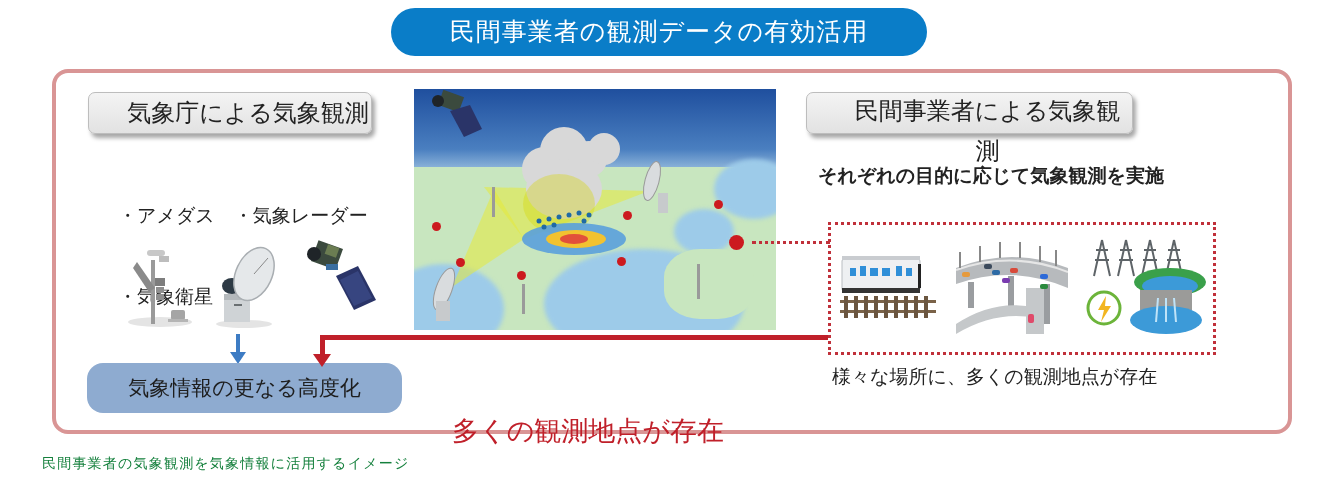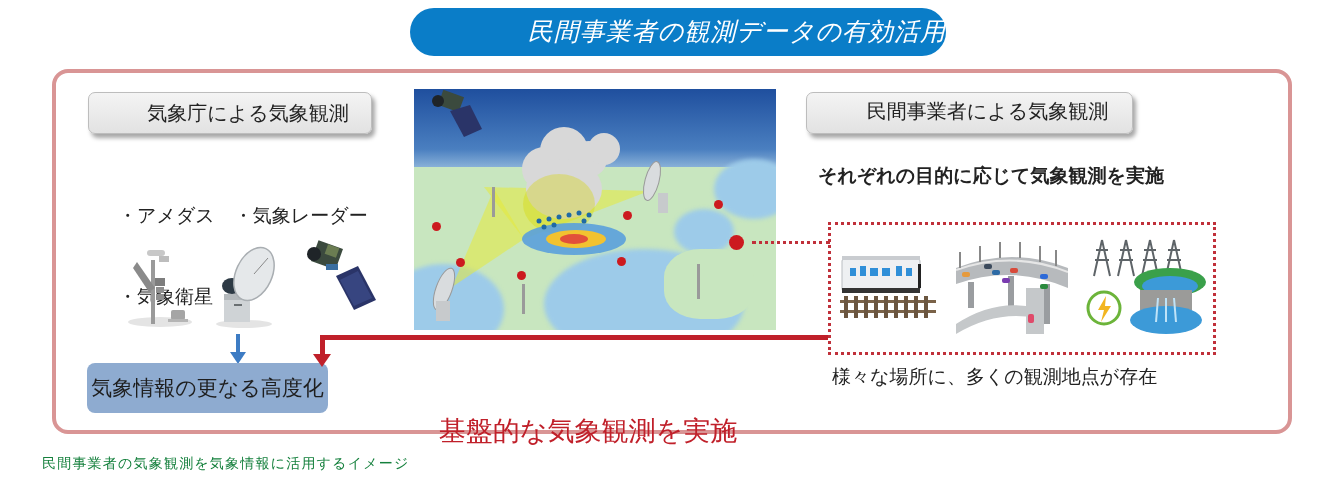--- a/index.html
+++ b/index.html
@@ -3,56 +3,55 @@
 <meta charset="utf-8">
 <style>
   * { box-sizing: border-box; margin: 0; padding: 0; }
   html, body { width: 1340px; height: 486px; background: #ffffff; overflow: hidden; }
   body { position: relative; font-family: "DejaVu Sans", "Liberation Sans", sans-serif; color: #222; }
 
   .abs { position: absolute; }
 
   
   .title-pill {
-    left: 410px; top: 8px; width: 536px; height: 48px;
+    left: 391px; top: 8px; width: 536px; height: 48px;
     background: #0a7dc8; border-radius: 24px;
-    color: #fff; font-size: 25px; line-height: 48px; text-align: right;
+    color: #fff; font-size: 25px; line-height: 48px; text-align: center;
     letter-spacing: 1px;
-    font-style: italic;
   }
 
   
   .frame {
     left: 52px; top: 69px; width: 1240px; height: 365px;
     border: 4px solid #d99595; border-radius: 16px;
   }
 
   
   .label-box {
     height: 42px; border-radius: 7px;
     background: linear-gradient(#f4f4f4, #e2e2e2);
     border: 1px solid #bdbdbd;
     box-shadow: 3px 4px 4px rgba(0,0,0,0.35);
-    font-size: 20px; line-height: 40px; text-align: center; color: #222; padding-left: 36px;
+    font-size: 24px; line-height: 40px; text-align: center; color: #222; padding-left: 36px;
   }
   .label-jma { left: 88px; top: 92px; width: 284px; }
   .label-private { left: 806px; top: 92px; width: 327px; font-family: Liberation Mono, monospace; }
 
   .desc { font-size: 19px; line-height: 27px; color: #222; white-space: pre; }
   .desc-jma { left: 104px; top: 148px; }
   .desc-jma .sub { padding-left: 14px; }
   .desc-private { left: 818px; top: 162px; font-weight: bold; }
 
   
   .instr { top: 238px; }
 
   
   .result-box {
-    left: 87px; top: 363px; width: 241px; height: 50px;
-    background: #8eabd0; border-radius: 8px;
+    left: 87px; top: 363px; width: 315px; height: 50px;
+    background: #8eabd0; border-radius: 16px;
     font-size: 21px; line-height: 50px; text-align: center; color: #1e1e1e;
   }
   .blue-arrow-line { left: 236px; top: 334px; width: 4px; height: 20px; background: #3d7cc4; }
   .blue-arrow-head { left: 230px; top: 352px; width: 0; height: 0;
     border-left: 8px solid transparent; border-right: 8px solid transparent; border-top: 12px solid #3d7cc4; }
 
   
   .red-h { left: 320px; top: 335px; width: 508px; height: 5px; background: #c0202a; }
   .red-v { left: 320px; top: 335px; width: 5px; height: 22px; background: #c0202a; }
   .red-head { left: 313px; top: 354px; width: 0; height: 0;
@@ -280,17 +279,17 @@
   <path d="M22 60 L14 74 L20 74 L17 86 L27 70 L21 70 Z" fill="#f2b520"></path>
 </svg>
 
 <div class="abs private-caption">様々な場所に、多くの観測地点が存在</div>
 
 <div class="abs red-h"></div>
 <div class="abs red-v"></div>
 <div class="abs red-head"></div>
 
 <div class="abs red-caption">
-  <div>基盤的な気象観測を実施</div>
+  <div>多くの観測地点が存在</div>
   
 </div>
 
 <div class="abs footer">民間事業者の気象観測を気象情報に活用するイメージ</div>
 
 </body></html>

